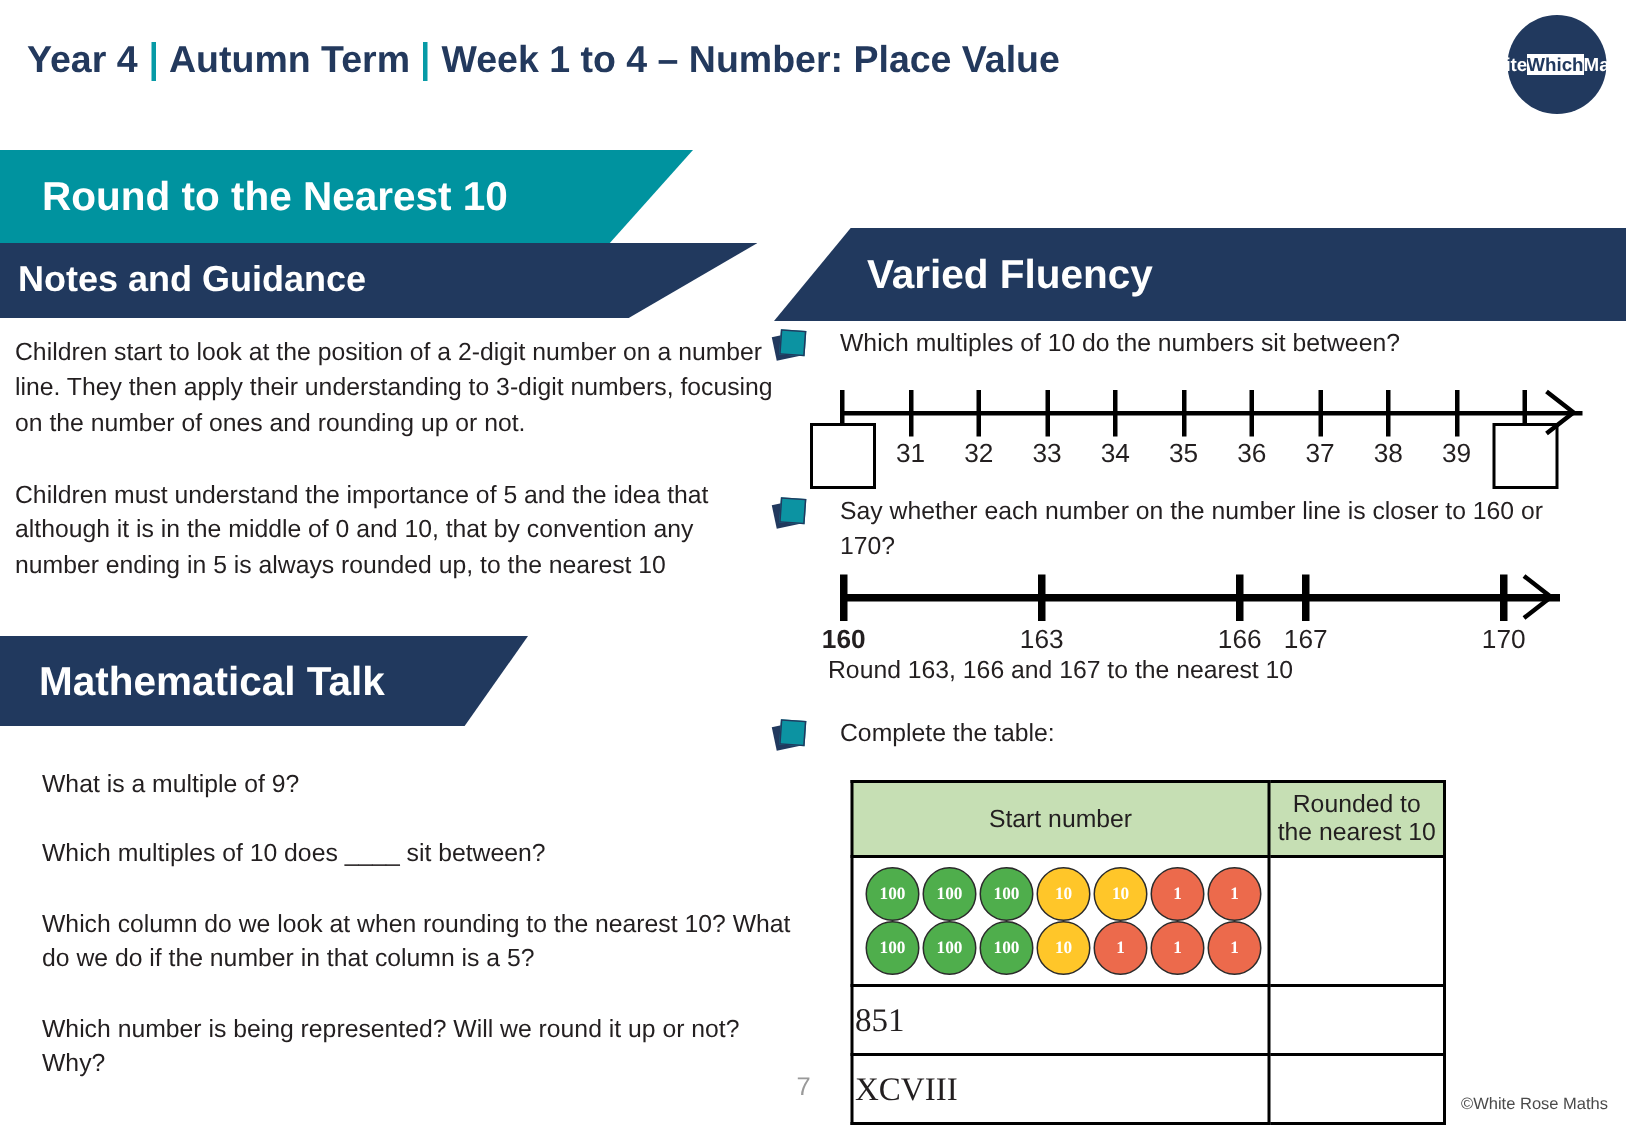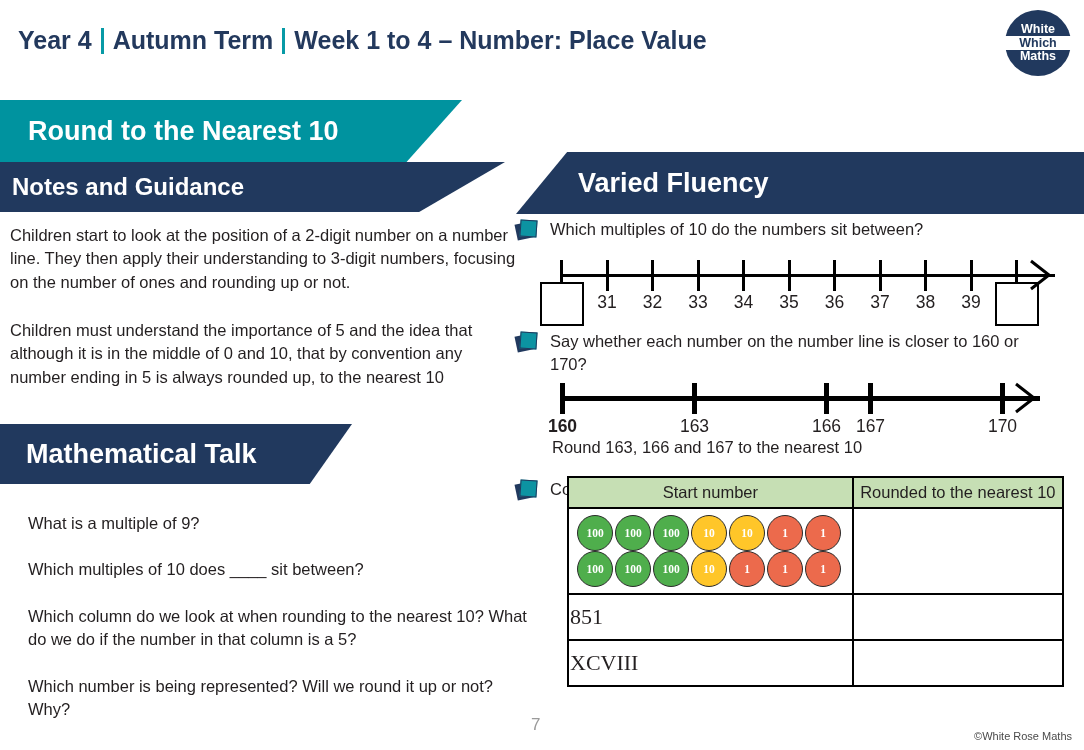--- a/index.html
+++ b/index.html
@@ -13,21 +13,21 @@
   #header{position:absolute;left:0;top:0;width:1084px;height:88px;}
   #page-header-title{
     position:absolute;left:18px;top:26px;
     font-size:25px;font-weight:600;color:#23395d;
     white-space:nowrap;display:flex;align-items:center;
   }
   #page-header-title .seg{margin:0 0px;}
   .hbar{display:inline-block;width:3px;height:26px;background:#079aa6;margin:0 9px;vertical-align:middle;}
   #logo{
     position:absolute;right:13px;top:10px;width:66px;height:66px;border-radius:50%;
-    background:#21395e;color:#fff;display:flex;flex-direction:column;
+    background:#21395e;color:#fff;display:flex;
     align-items:center;justify-content:center;line-height:1.02;
   }
   #logo span{font-size:12.5px;font-weight:700;display:block;text-align:center;}
   #logo .lrose{background:#fff;color:#21395e;width:100%;text-align:center;padding:1px 0;}
 
   
   #title-banner{
     position:absolute;left:0;top:100px;width:462px;height:62px;
     background:#00939f;
     clip-path:polygon(0 0, 100% 0, 88% 100%, 0 100%);
@@ -69,42 +69,42 @@
     display:flex;align-items:center;
   }
   #vf-banner .t{margin-left:62px;font-size:27px;font-weight:700;color:#fff;}
 
   .bullet-icon{
     position:relative;width:21px;height:21px;flex:0 0 21px;margin-top:2px;
   }
   .bullet-icon .b1{position:absolute;left:0;top:3px;width:16px;height:16px;background:#21395e;transform:rotate(-12deg);}
   .bullet-icon .b2{position:absolute;left:4px;top:0px;width:15px;height:15px;background:#0c93a2;border:1.5px solid #21395e;transform:rotate(4deg);}
 
-  .task{position:absolute;display:flex;align-items:flex-start;gap:13px;}
+  .task{position:absolute;display:flex;align-items:flex-start;gap:23px;}
   .task .txt{color:#231f20;font-size:16.5px;line-height:1.4;}
   #task1{left:516px;top:218px;width:560px;}
   #task2{left:516px;top:330px;width:530px;}
   #task3{left:516px;top:478px;width:560px;}
 
   
   .numline{position:absolute;}
   #nl1{left:560px;top:252px;width:500px;height:62px;}
   #nl2{left:560px;top:378px;width:500px;height:52px;}
   .axis{position:absolute;left:0;top:22px;height:3px;background:#000;}
   .axis2{position:absolute;left:0;top:18px;height:5px;background:#000;}
   .tick{position:absolute;top:8px;width:3px;height:31px;background:#000;}
   .tick2{position:absolute;top:5px;width:5px;height:31px;background:#000;}
   .arrow{position:absolute;}
   .tlabel{position:absolute;top:40px;font-size:17.5px;color:#231f20;transform:translateX(-50%);white-space:nowrap;}
   .tlabel2{position:absolute;top:38px;font-size:17.5px;color:#231f20;transform:translateX(-50%);white-space:nowrap;}
   .ansbox{position:absolute;top:30px;width:40px;height:40px;border:2.4px solid #000;background:#fff;transform:translateX(-50%);}
   #nl2-caption{position:absolute;left:552px;top:438px;font-size:16.5px;color:#231f20;}
 
   
-  #pv-table{position:absolute;left:567px;top:476px;width:497px;border-collapse:collapse;border-radius:10px;}
+  #pv-table{position:absolute;left:567px;top:520px;width:397px;border-collapse:collapse;border-radius:10px;}
   #pv-table td,#pv-table th{border:2px solid #000;}
   #pv-table th{background:#c6dfb4;font-size:16.5px;font-weight:400;color:#231f20;padding:5px 4px;text-align:center;}
   #pv-table td{font-size:22px;color:#231f20;height:42px;font-family:Liberation Serif, serif;}
   .counter-cell{padding:6px 4px 6px 8px;}
   .counter-row{display:flex;gap:2px;justify-content:flex-start;}
   .counter{
     width:34px;height:34px;border-radius:50%;border:1.6px solid #2b2b2b;
     display:flex;align-items:center;justify-content:center;
     color:#fff;font-size:11.5px;font-weight:700;
   }

